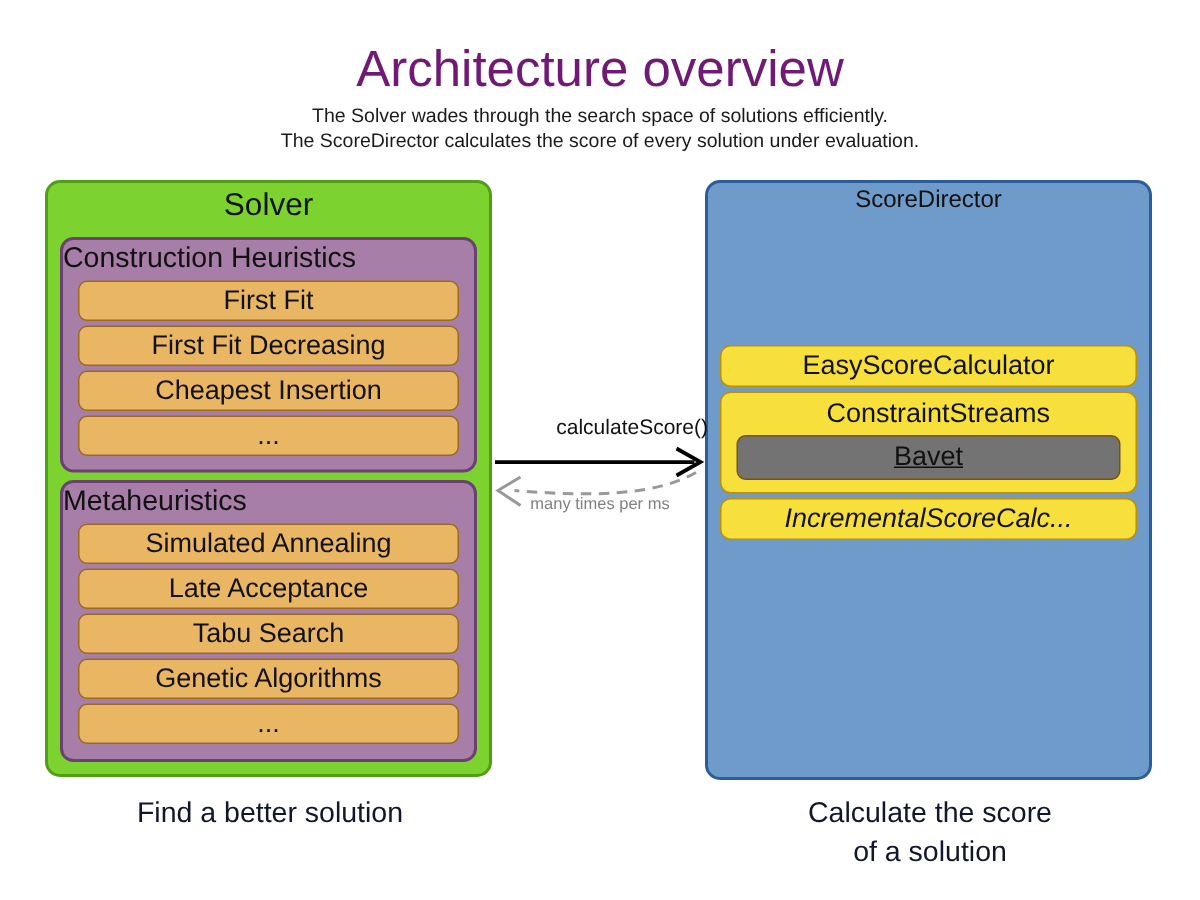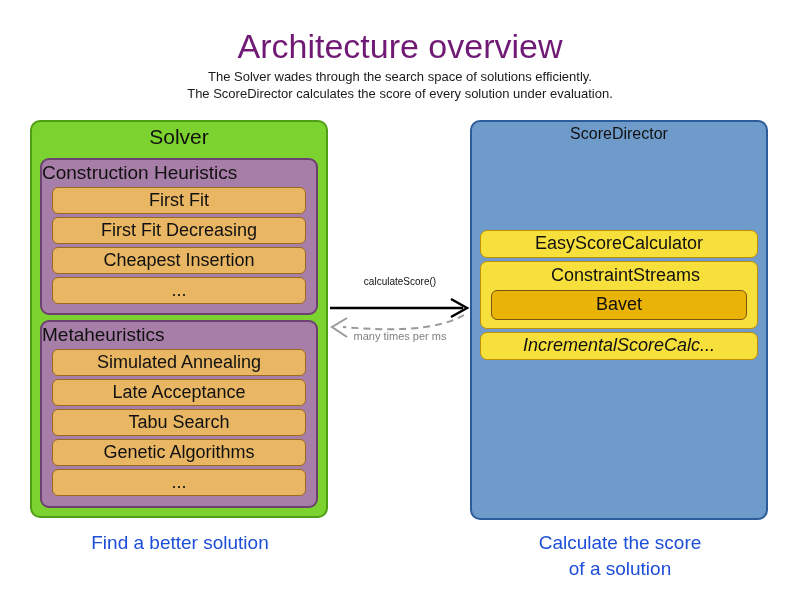--- a/index.html
+++ b/index.html
@@ -35,29 +35,29 @@
 
   .yellow-item{position:absolute;left:8px;width:278px;background:#f7e03c;
       border:1.5px solid #bf9000;border-radius:7px;box-sizing:border-box;
       text-align:center;font-size:18px;}
   .y1{top:108px;height:28px;line-height:25px;}
   .y2{top:139px;height:68px;}
   .y2 .y2-label{display:block;padding-top:2px;line-height:22px;margin-left:13px;}
   .y3{top:210px;height:28px;line-height:25px;font-style:italic;}
 
   .bavet{position:absolute;left:10px;top:28px;width:256px;height:30px;
-      background:#eab308;border:1.5px solid #7a5213;border-radius:6px;box-sizing:border-box;
-      text-align:center;font-size:18px;line-height:27px;}
+      background:#737373;border:1.5px solid #7a5213;border-radius:6px;box-sizing:border-box;
+      text-align:center;font-size:18px;line-height:27px;text-decoration:underline;}
 
   
   .arrow-svg{position:absolute;left:0;top:0;width:800px;height:600px;pointer-events:none;}
-  .call-label{position:absolute;left:328px;top:276px;width:144px;text-align:center;font-size:10px;color:#111;}
+  .call-label{position:absolute;left:328px;top:276px;width:144px;text-align:right;font-size:14px;color:#111;}
   .freq-label{position:absolute;left:328px;top:330px;width:144px;text-align:center;font-size:11px;color:#808080;}
 
-  .caption{position:absolute;top:530px;width:300px;text-align:center;font-size:19px;line-height:26px;color:#1d4ed8;}
+  .caption{position:absolute;top:530px;width:300px;text-align:center;font-size:19px;line-height:26px;color:#0f172a;}
   .caption.left{left:30px;}
   .caption.right{left:470px;}
 </style>
 </head>
 <body>
 
 <div class="canvas">
 
   <div class="title">Architecture overview</div>
   <div class="subtitle l2">The ScoreDirector calculates the score of every solution under evaluation.</div>

